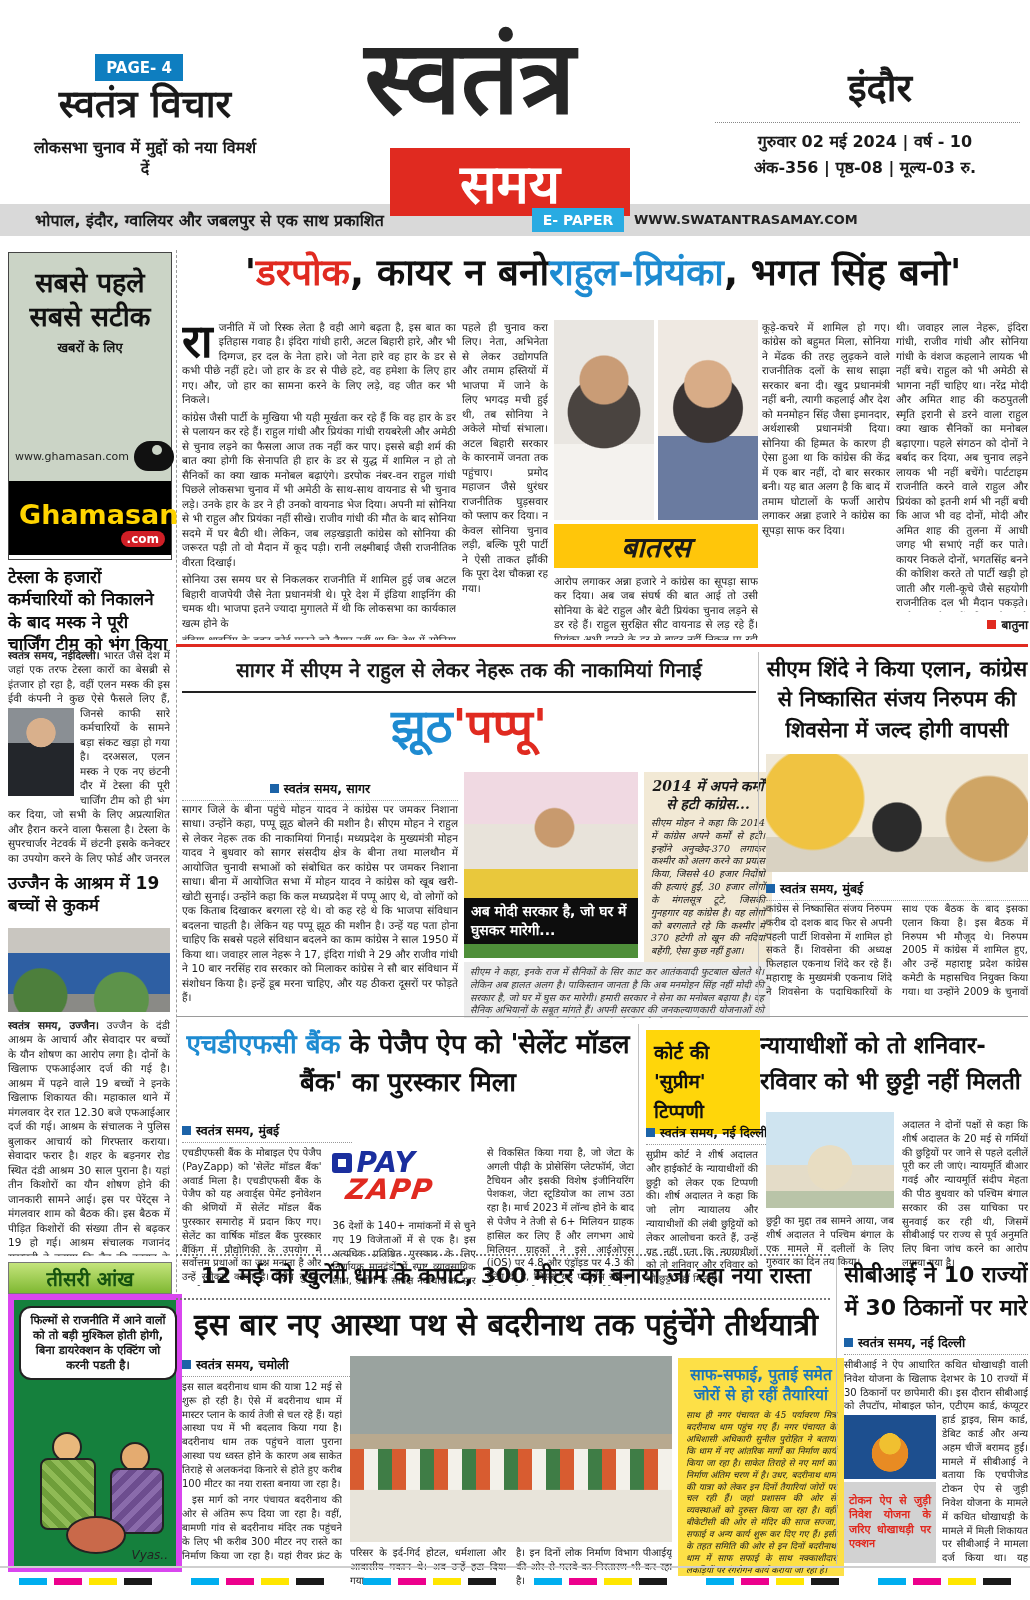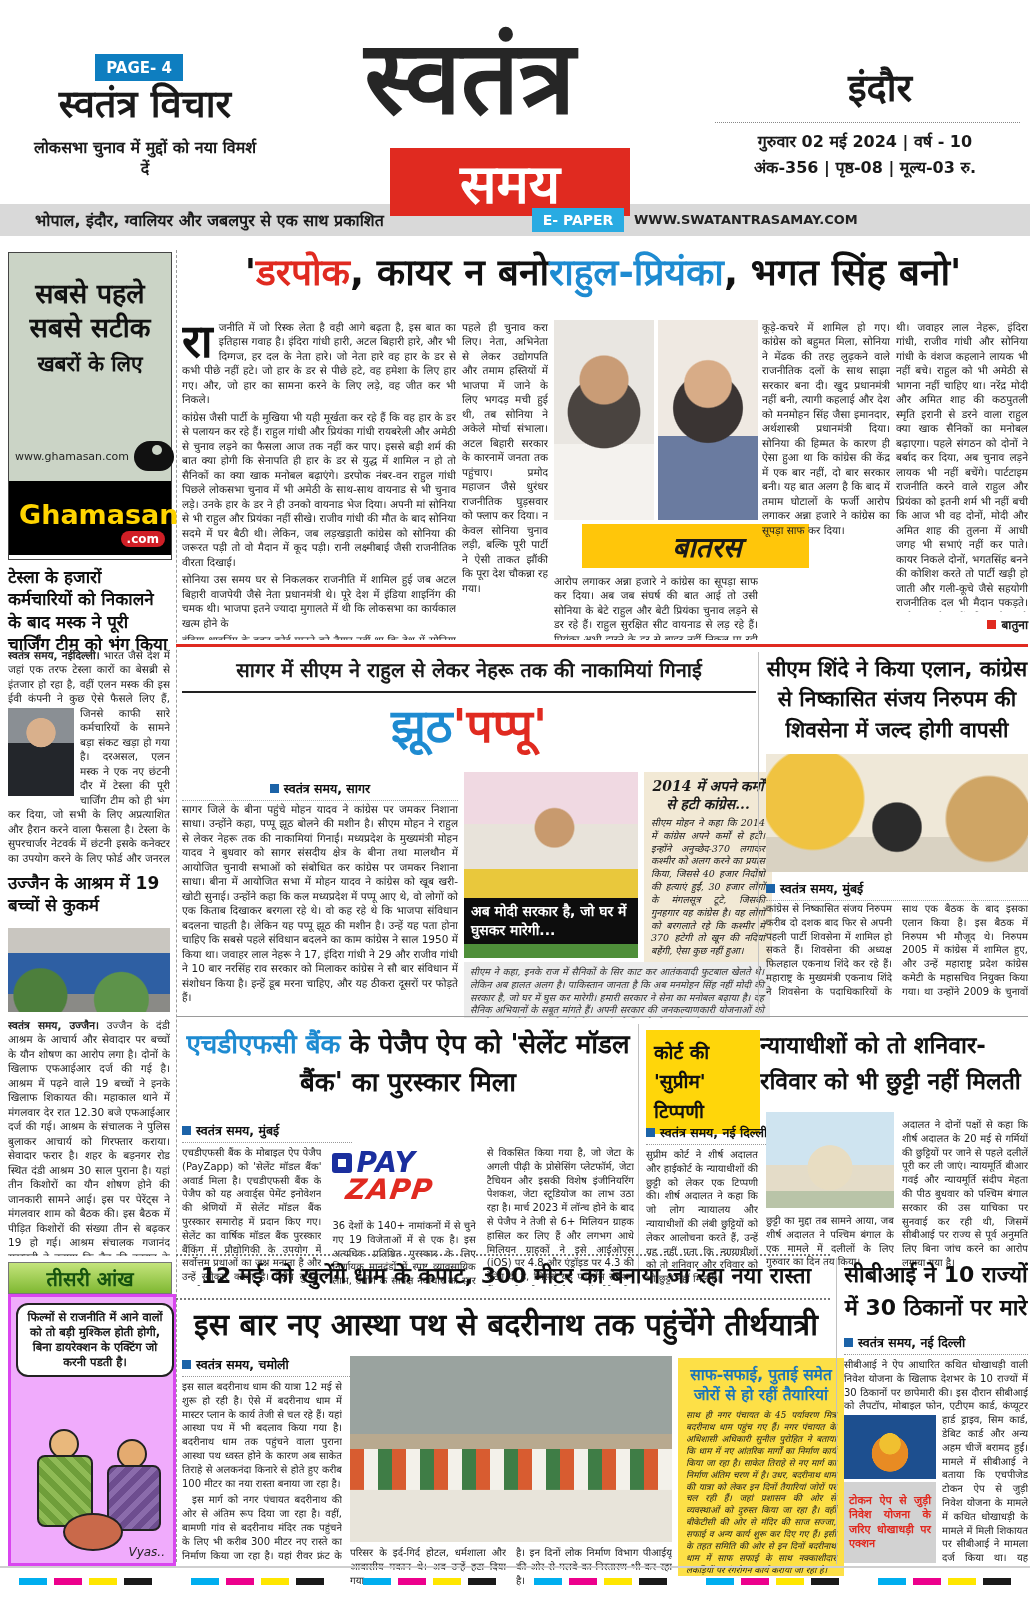--- a/index.html
+++ b/index.html
@@ -61,30 +61,30 @@
      radial-gradient(circle at 50% 28%, #d9b08c 0 20%, rgba(0,0,0,0) 21%),
      linear-gradient(180deg,#8a8f94 0 40%, #23262b 40% 100%);}
   .ph-ashram{background:
      radial-gradient(circle at 20% 80%, #4d7f3c 0 18%, rgba(0,0,0,0) 19%),
      radial-gradient(circle at 70% 85%, #5d934a 0 20%, rgba(0,0,0,0) 21%),
      linear-gradient(180deg,#c9c6c0 0 30%, #2e5fa3 30% 78%, #8a8a86 78% 100%);}
   
   .ad{border:1px solid #444;}
   .ad-top{background:#cbd4c6;height:228px;position:relative;}
   .ad-l1{font-size:27px;font-weight:800;text-align:center;line-height:1.25;color:#111;}
-  .ad-l2{font-size:21px;font-weight:800;text-align:center;margin-top:4px;color:#111;}
+  .ad-l2{font-size:13px;font-weight:800;text-align:center;margin-top:4px;color:#111;}
   .ad-web{font-size:11px;color:#222;}
   .mouse{width:40px;height:30px;background:#111;border-radius:16px 16px 14px 14px;position:relative;display:inline-block;}
   .mouse:after{content:"";position:absolute;left:18px;top:4px;width:10px;height:10px;border-radius:50%;background:#cbd4c6;}
   .ad-bot{background:#000;height:74px;position:relative;}
   .gh{color:#ffd400;font-weight:800;font-size:27px;letter-spacing:0;}
   .ghcom{background:#d01f26;color:#fff;font-weight:700;font-size:12px;padding:1px 6px;border-radius:8px;position:absolute;right:6px;bottom:8px;}
   
   .ctn-head{background:linear-gradient(180deg,#c4e47c,#7fb832);color:#15520f;font-weight:800;font-size:20px;display:flex;align-items:center;justify-content:center;border:1px solid #777;}
-  .ctn-box{background:#f0abfc;border:3px solid #d946ef;position:relative;}
+  .ctn-box{background:#15803d;border:6px solid #d946ef;position:relative;}
   .bubble{position:absolute;left:5px;top:6px;width:146px;background:#fff;border:2px solid #222;border-radius:12px;padding:5px 4px;font-size:11.5px;font-weight:700;text-align:center;line-height:1.3;}
   .head-c{position:absolute;width:26px;height:26px;border-radius:50%;background:#e9b87c;border:2px solid #222;}
   .body-c{position:absolute;border:2px solid #222;border-radius:8px;}
   .tbl{position:absolute;width:56px;height:34px;border-radius:50%;background:#c9694a;border:2px solid #222;}
   .ctn-sig{position:absolute;right:8px;bottom:4px;font-style:italic;font-size:12px;color:#222;}
   
   .payzapp{height:70px;margin-bottom:3px;}
   .pz-row{display:flex;align-items:center;gap:4px;}
   .pz-icon{width:20px;height:20px;background:#1b2f9e;position:relative;display:inline-block;border-radius:3px;}
   .pz-icon:after{content:"";position:absolute;left:6px;top:6px;width:8px;height:8px;background:#fff;}
@@ -123,21 +123,21 @@
 
   <div class="abs" style="left:0;top:204px;width:1030px;height:32px;background:#d9d9d9;"></div>
   <div class="abs" style="left:35px;top:209px;font-size:16px;font-weight:700;">भोपाल, इंदौर, ग्वालियर और जबलपुर से एक साथ प्रकाशित</div>
   <div class="abs" style="left:532px;top:208px;width:92px;height:24px;background:#29abe2;color:#fff;font-weight:700;font-size:14px;display:flex;align-items:center;justify-content:center;z-index:3;">E- PAPER</div>
   <div class="abs" style="left:634px;top:212px;font-size:13px;font-weight:700;color:#222;z-index:3;">WWW.SWATANTRASAMAY.COM</div>
 
   <div class="abs vdash" style="left:176px;top:250px;height:1312px;"></div>
 
   <div class="abs ad" style="left:8px;top:252px;width:162px;height:306px;">
     <div class="ad-top">
-      <div class="ad-l1" style="padding-top:24px;">सबसे पहले</div>
+      <div class="ad-l1" style="padding-top:13px;">सबसे पहले</div>
       <div class="ad-l1">सबसे सटीक</div>
       <div class="ad-l2">खबरों के लिए</div>
       <div style="position:absolute;left:6px;bottom:10px;display:flex;align-items:center;gap:5px;">
         <span class="ad-web">www.ghamasan.com</span>
         <span class="mouse"></span>
       </div>
     </div>
     <div class="ad-bot">
       <div style="padding:18px 0 0 10px;">
         <span class="gh">Ghamasan</span>
@@ -184,21 +184,21 @@
     <p><span class="dropcap">रा</span><span>जनीति में जो रिस्क लेता है वही आगे बढ़ता है, इस बात का इतिहास गवाह है। इंदिरा गांधी हारी, अटल बिहारी हारे, और भी दिग्गज, हर दल के नेता हारे। जो नेता हारे वह हार के डर से कभी पीछे नहीं हटे। जो हार के डर से पीछे हटे, वह हमेशा के लिए हार गए। और, जो हार का सामना करने के लिए लड़े, वह जीत कर भी निकले।</span></p>
     <p>कांग्रेस जैसी पार्टी के मुखिया भी यही मूर्खता कर रहे हैं कि वह हार के डर से पलायन कर रहे हैं। राहुल गांधी और प्रियंका गांधी रायबरेली और अमेठी से चुनाव लड़ने का फैसला आज तक नहीं कर पाए। इससे बड़ी शर्म की बात क्या होगी कि सेनापति ही हार के डर से युद्ध में शामिल न हो तो सैनिकों का क्या खाक मनोबल बढ़ाएंगे। डरपोक नंबर-वन राहुल गांधी पिछले लोकसभा चुनाव में भी अमेठी के साथ-साथ वायनाड से भी चुनाव लड़े। उनके हार के डर ने ही उनको वायनाड भेज दिया। अपनी मां सोनिया से भी राहुल और प्रियंका नहीं सीखे। राजीव गांधी की मौत के बाद सोनिया सदमे में घर बैठी थी। लेकिन, जब लड़खड़ाती कांग्रेस को सोनिया की जरूरत पड़ी तो वो मैदान में कूद पड़ी। रानी लक्ष्मीबाई जैसी राजनीतिक वीरता दिखाई।</p>
     <p>सोनिया उस समय घर से निकलकर राजनीति में शामिल हुई जब अटल बिहारी वाजपेयी जैसे नेता प्रधानमंत्री थे। पूरे देश में इंडिया शाइनिंग की चमक थी। भाजपा इतने ज्यादा मुगालते में थी कि लोकसभा का कार्यकाल खत्म होने के</p>
     <p>इंडिया शाइनिंग के वक्त कोई मानने को तैयार नहीं था कि देश में सोनिया का परचम लहराएगा। पति की मौत के दर्द के साथ विदेशी होने का दंश झेल रही सोनिया ने वह कमाल कर दिया जिसकी कोई उम्मीद भी नहीं करता था। अटल बिहारी सरकार हार गई। राम मंदिर जैसे मुद्दे धराशायी हो गए। इंडिया शाइनिंग जैसे शब्द</p>
   </div>
 
   <div class="abs body-txt j" style="left:462px;top:320px;width:86px;height:320px;">पहले ही चुनाव करा लिए। नेता, अभिनेता से लेकर उद्योगपति और तमाम हस्तियों में भाजपा में जाने के लिए भगदड़ मची हुई थी, तब सोनिया ने अकेले मोर्चा संभाला। अटल बिहारी सरकार के कारनामें जनता तक पहुंचाए। प्रमोद महाजन जैसे धुरंधर राजनीतिक घुड़सवार को फ्लाप कर दिया। न केवल सोनिया चुनाव लड़ी, बल्कि पूरी पार्टी ने ऐसी ताकत झौंकी कि पूरा देश चौकन्ना रह गया।</div>
 
   <div class="abs ph ph-rahul" style="left:554px;top:320px;width:100px;height:200px;"></div>
   <div class="abs ph ph-priyanka" style="left:658px;top:320px;width:100px;height:200px;"></div>
-  <div class="abs" style="left:582px;top:524px;width:204px;height:44px;background:#ffc60a;display:flex;align-items:center;justify-content:center;font-size:28px;font-weight:800;font-style:italic;padding-left:23px;">बातरस</div>
+  <div class="abs" style="left:554px;top:524px;width:204px;height:44px;background:#ffc60a;display:flex;align-items:center;justify-content:center;font-size:28px;font-weight:800;font-style:italic;">बातरस</div>
   <div class="abs body-txt j" style="left:554px;top:574px;width:204px;height:66px;">आरोप लगाकर अन्ना हजारे ने कांग्रेस का सूपड़ा साफ कर दिया। अब जब संघर्ष की बात आई तो उसी सोनिया के बेटे राहुल और बेटी प्रियंका चुनाव लड़ने से डर रहे हैं। राहुल सुरक्षित सीट वायनाड से लड़ रहे हैं। प्रियंका अभी हारने के डर से बाहर नहीं निकल पा रही है। डर नहीं तो क्या है? प्रियंका को पहले दिन रायबरेली या अमेठी से चुनाव लड़ने की घोषणा कर देनी थी।</div>
 
   <div class="abs body-txt j" style="left:762px;top:320px;width:128px;height:320px;">कूड़े-कचरे में शामिल हो गए। कांग्रेस को बहुमत मिला, सोनिया ने मेंढक की तरह लुढ़कने वाले राजनीतिक दलों के साथ साझा सरकार बना दी। खुद प्रधानमंत्री नहीं बनी, त्यागी कहलाई और देश को मनमोहन सिंह जैसा इमानदार, अर्थशास्त्री प्रधानमंत्री दिया। सोनिया की हिम्मत के कारण ही ऐसा हुआ था कि कांग्रेस की केंद्र में एक बार नहीं, दो बार सरकार बनी। यह बात अलग है कि बाद में तमाम घोटालों के फर्जी आरोप लगाकर अन्ना हजारे ने कांग्रेस का सूपड़ा साफ कर दिया।</div>
   <div class="abs body-txt j" style="left:896px;top:320px;width:132px;height:292px;">
     <p>थी। जवाहर लाल नेहरू, इंदिरा गांधी, राजीव गांधी और सोनिया गांधी के वंशज कहलाने लायक भी नहीं बचे। राहुल को भी अमेठी से भागना नहीं चाहिए था। नरेंद्र मोदी और अमित शाह की कठपुतली स्मृति इरानी से डरने वाला राहुल क्या खाक सैनिकों का मनोबल बढ़ाएगा। पहले संगठन को दोनों ने बर्बाद कर दिया, अब चुनाव लड़ने लायक भी नहीं बचेंगे। पार्टटाइम राजनीति करने वाले राहुल और प्रियंका को इतनी शर्म भी नहीं बची कि आज भी वह दोनों, मोदी और अमित शाह की तुलना में आधी जगह भी सभाएं नहीं कर पाते। कायर निकले दोनों, भगतसिंह बनने की कोशिश करते तो पार्टी खड़ी हो जाती और गली-कूचे जैसे सहयोगी राजनीतिक दल भी मैदान पकड़ते। कांग्रेस उम्मीदवारों की सूची जारी करने में फिसड्डी साबित हुई।</p>
 
   </div>
   <div class="abs" style="left:930px;top:616px;width:98px;text-align:right;font-size:12px;font-weight:700;">
     <span class="sq redsq"></span><span>बातुना</span>
   </div>

